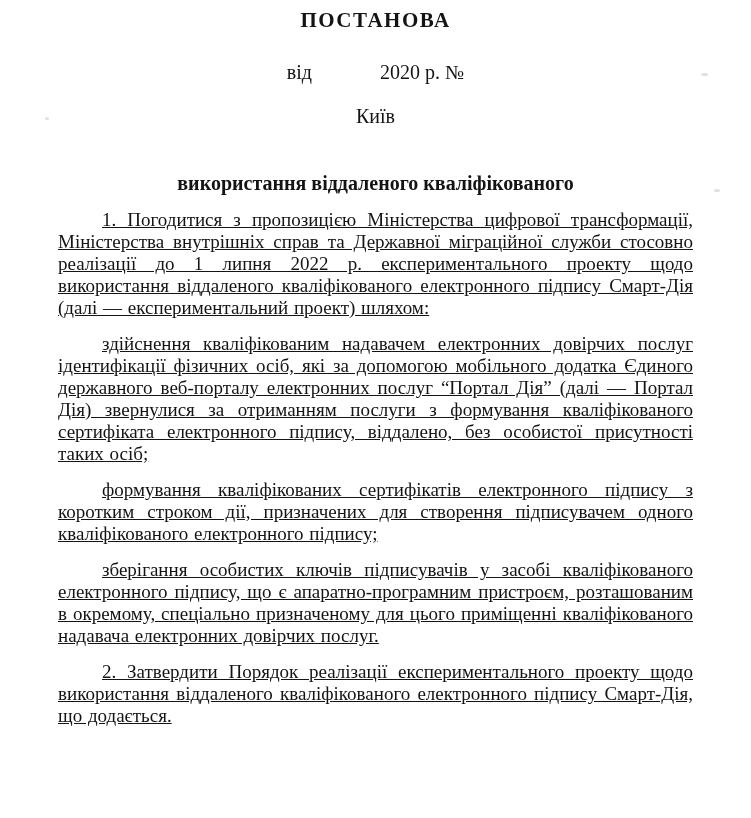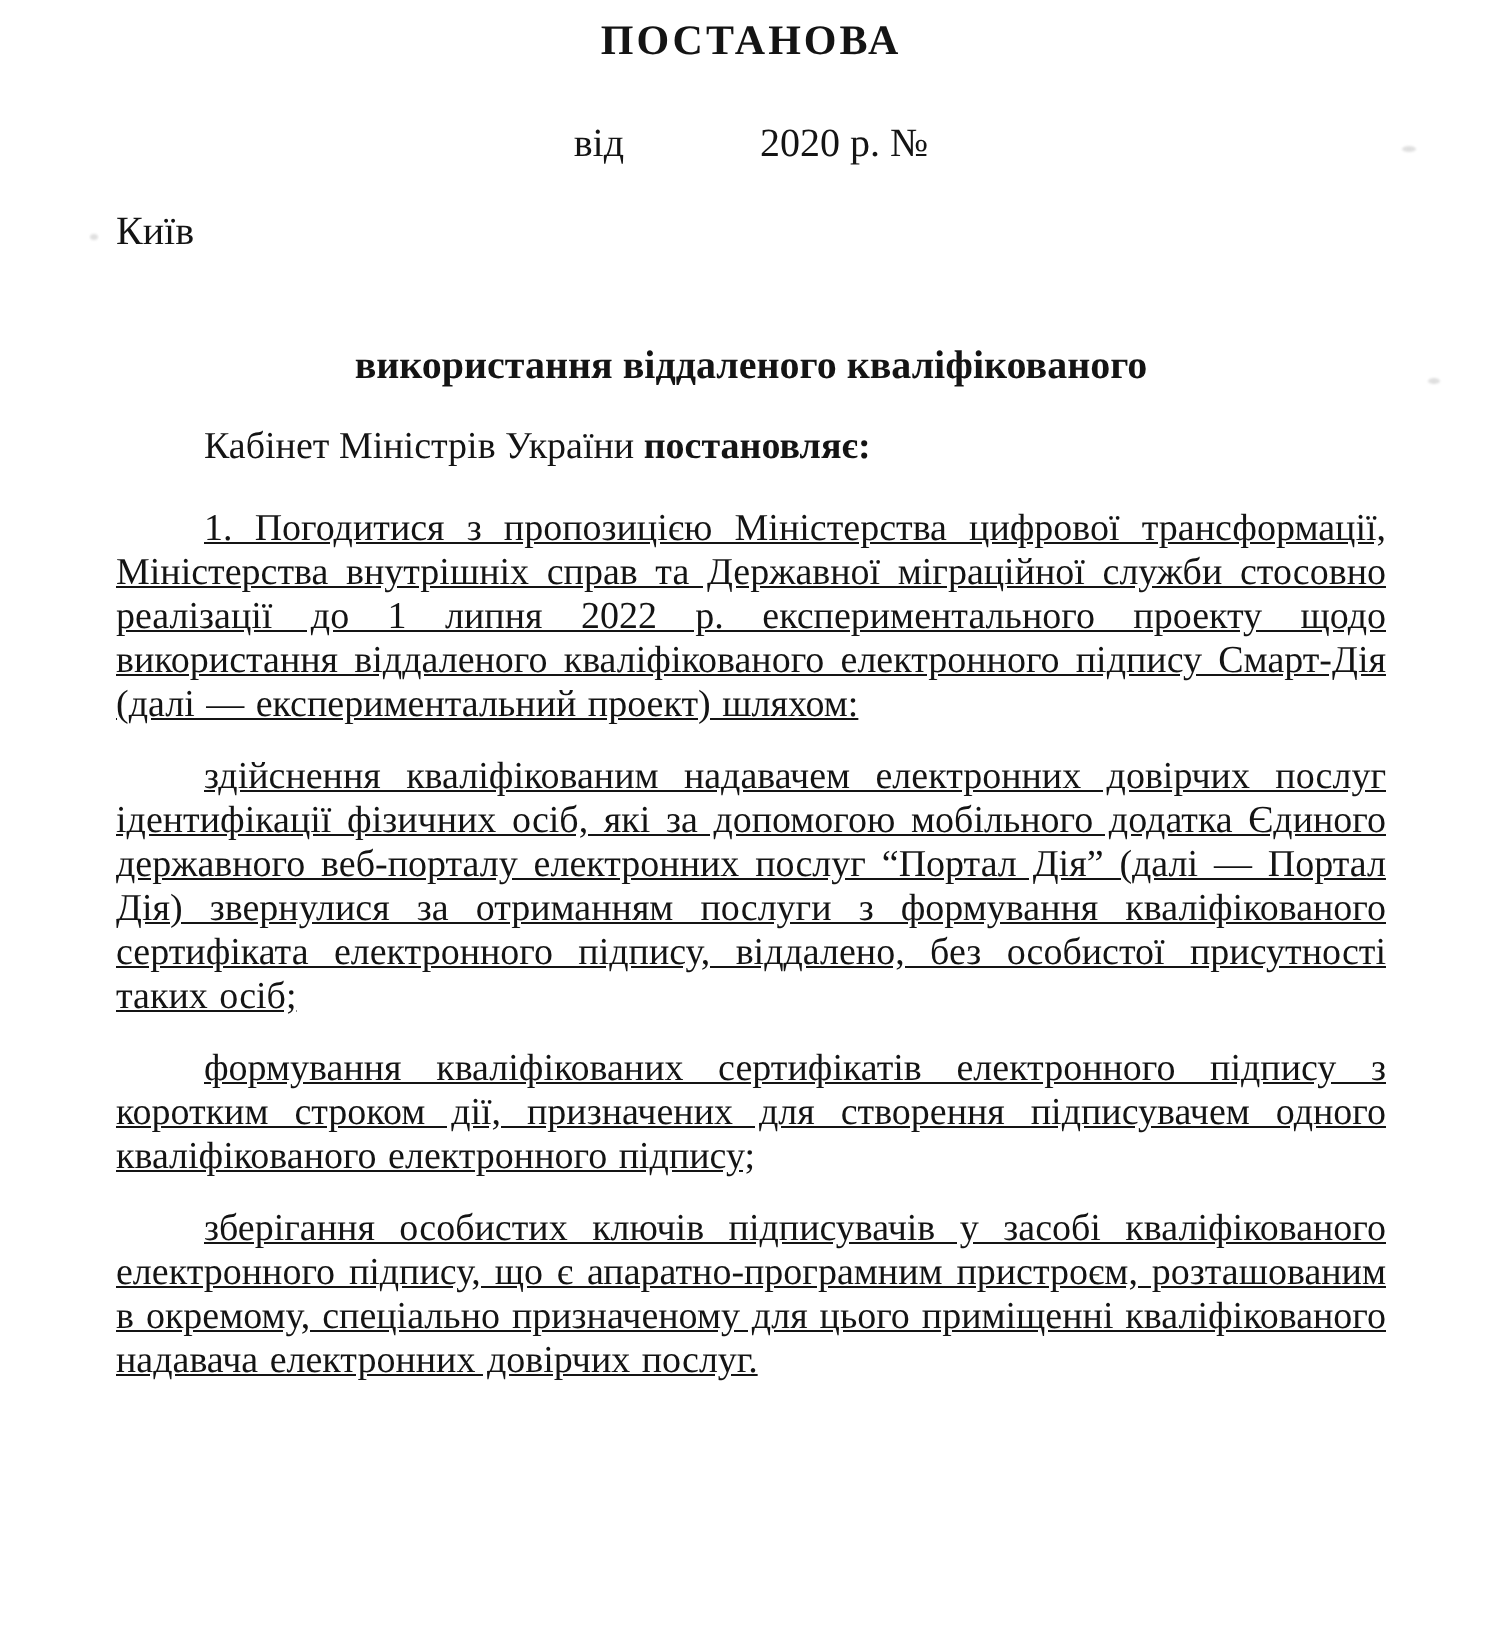--- a/index.html
+++ b/index.html
@@ -31,21 +31,21 @@
   }
   .date-line {
     display: flex;
     justify-content: center;
     gap: 68px;
     margin-top: 28px;
     font-size: 20px;
     line-height: 24px;
   }
   .city-line {
-    text-align: left;
+    text-align: center;
     margin-top: 20px;
     font-size: 20px;
     line-height: 24px;
   }
   .subject-heading {
     margin-top: 44px;
     text-align: center;
     font-weight: bold;
     font-size: 20px;
     line-height: 23px;
@@ -91,28 +91,28 @@
     <span>від</span>
     <span>2020 р. №</span>
   </div>
 
   <div class="city-line">Київ</div>
 
   <div class="subject-heading">
     <div>використання віддаленого кваліфікованого</div>
   </div>
 
-  <p class="preamble"><span>Кабінет Міністрів України </span><span class="verb">постановляє:</span></p>
 
   <p class="body-par">1. Погодитися з пропозицією Міністерства цифрової трансформації, Міністерства внутрішніх справ та Державної міграційної служби стосовно реалізації до 1 липня 2022 р. експериментального проекту щодо використання віддаленого кваліфікованого електронного підпису Смарт-Дія (далі — експериментальний проект) шляхом:</p>
 
   <p class="body-par">здійснення кваліфікованим надавачем електронних довірчих послуг ідентифікації фізичних осіб, які за допомогою мобільного додатка Єдиного державного веб-порталу електронних послуг “Портал Дія” (далі — Портал Дія) звернулися за отриманням послуги з формування кваліфікованого сертифіката електронного підпису, віддалено, без особистої присутності таких осіб;</p>
 
   <p class="body-par">формування кваліфікованих сертифікатів електронного підпису з коротким строком дії, призначених для створення підписувачем одного кваліфікованого електронного підпису;</p>
 
   <p class="body-par">зберігання особистих ключів підписувачів у засобі кваліфікованого електронного підпису, що є апаратно-програмним пристроєм, розташованим в окремому, спеціально призначеному для цього приміщенні кваліфікованого надавача електронних довірчих послуг.</p>
 
+  <p class="body-par">2. Затвердити Порядок реалізації експериментального проекту щодо використання віддаленого кваліфікованого електронного підпису Смарт-Дія, що додається.</p>
 
   <span class="speck s1"></span>
   <span class="speck s2"></span>
   <span class="speck s3"></span>
 
 </div>
 
 </body></html>

